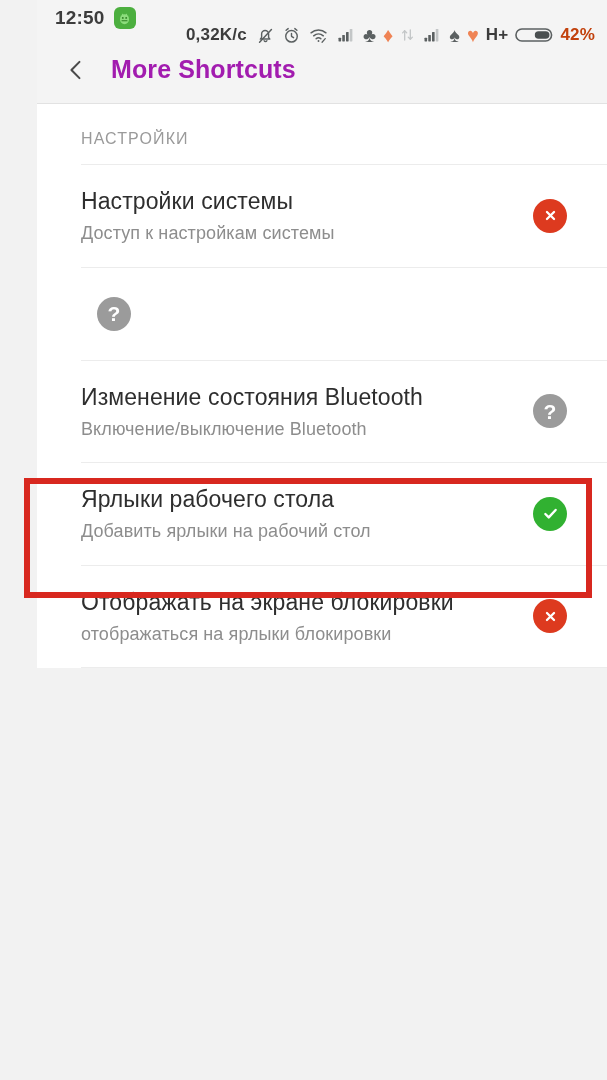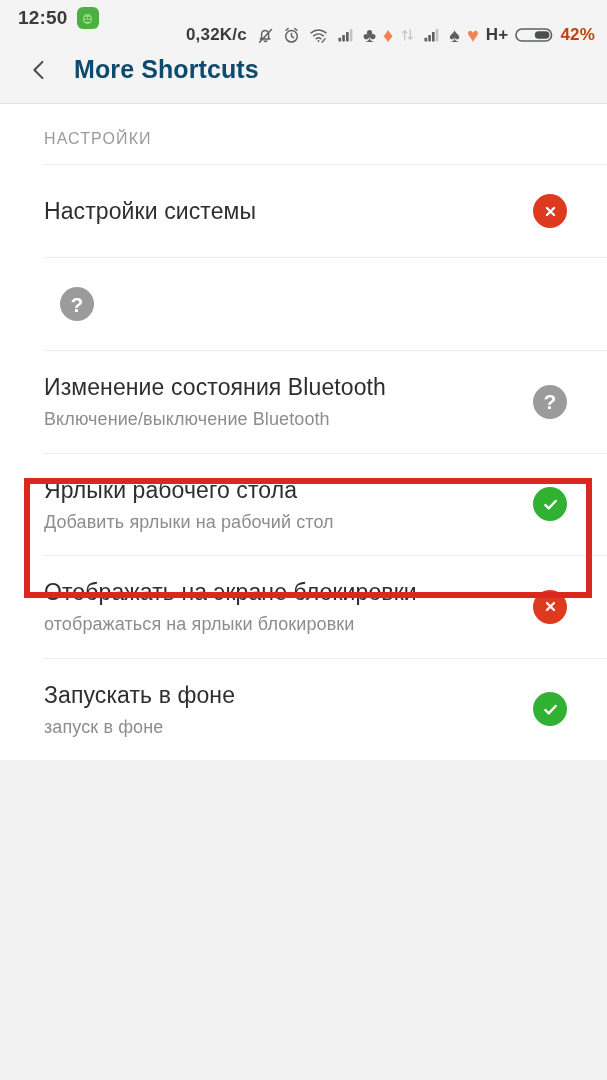--- a/index.html
+++ b/index.html
@@ -3,21 +3,21 @@
 <meta charset="utf-8">
 <title>More Shortcuts</title>
 <style>
   * { margin:0; padding:0; box-sizing:border-box; }
   html, body {
     width:607px; height:1080px;
     background:#f2f2f2;
     font-family:"Liberation Sans","DejaVu Sans",sans-serif;
     -webkit-font-smoothing:antialiased;
   }
-  .phone { position:relative; width:607px; height:1080px; background:#f2f2f2; overflow:hidden; }
+  .phone { position:relative; width:607px; height:1080px; background:#f2f2f2; overflow:hidden;padding-left:37px; }
 
   
   .statusbar {
     position:relative; height:36px; width:100%;
     background:#f4f4f4;
     display:flex; align-items:center;
     padding:0 12px 0 18px;
     color:#4a4a4a;
   }
   .sb-left { display:flex; align-items:center; gap:9px; flex:0 0 auto; }
@@ -44,21 +44,21 @@
     display:flex; align-items:center;
     padding-left:22px;
     border-bottom:1px solid #e2e2e2;
   }
   .back-btn {
     width:34px; height:34px; display:flex; align-items:center; justify-content:center;
     cursor:pointer; flex:0 0 auto;
   }
   .back-btn svg { display:block; }
   .title-text {
-    font-size:25px; font-weight:700; color:#0c4a6e;
+    font-size:25px; font-weight:700; color:#a21caf;
     margin-left:18px; letter-spacing:0.1px;
   }
 
   
   .content { background:#f2f2f2; }
   .card { background:#ffffff; }
   .section-header {
     padding:26px 0 16px 44px;
     font-size:16px; color:#9a9a9a; letter-spacing:1.1px;
     background:#ffffff;
@@ -208,20 +208,21 @@
 
   <div class="content">
     <div class="card">
 
       <div class="section-header">НАСТРОЙКИ</div>
       <div class="sep"></div>
 
       <div class="row">
         <div class="row-texts">
           <div class="row-title">Настройки системы</div>
+          <div class="row-sub">Доступ к настройкам системы</div>
         </div>
         <div class="badge" style="background:#dd3a1f">
           <svg width="17" height="17" viewBox="0 0 24 24" fill="none" stroke="#ffffff" stroke-width="3.2" stroke-linecap="round">
             <path d="M7 7l10 10M17 7L7 17"></path>
           </svg>
         </div>
       </div>
       <div class="sep"></div>
 
       <div class="row">
@@ -257,31 +258,20 @@
           <div class="row-sub">отображаться на ярлыки блокировки</div>
         </div>
         <div class="badge" style="background:#dd3a1f">
           <svg width="17" height="17" viewBox="0 0 24 24" fill="none" stroke="#ffffff" stroke-width="3.2" stroke-linecap="round">
             <path d="M7 7l10 10M17 7L7 17"></path>
           </svg>
         </div>
       </div>
       <div class="sep"></div>
 
-      <div class="row">
-        <div class="row-texts">
-          <div class="row-title">Запускать в фоне</div>
-          <div class="row-sub">запуск в фоне</div>
-        </div>
-        <div class="badge" style="background:#31b131">
-          <svg width="19" height="19" viewBox="0 0 24 24" fill="none" stroke="#ffffff" stroke-width="3" stroke-linecap="round" stroke-linejoin="round">
-            <path d="M5.5 12.6l4.3 4.3 8.7-9.4"></path>
-          </svg>
-        </div>
-      </div>
 
     </div>
     <div class="tail"></div>
   </div>
 
   <div class="annotation"></div>
 
 </div>
 
 </body></html>

